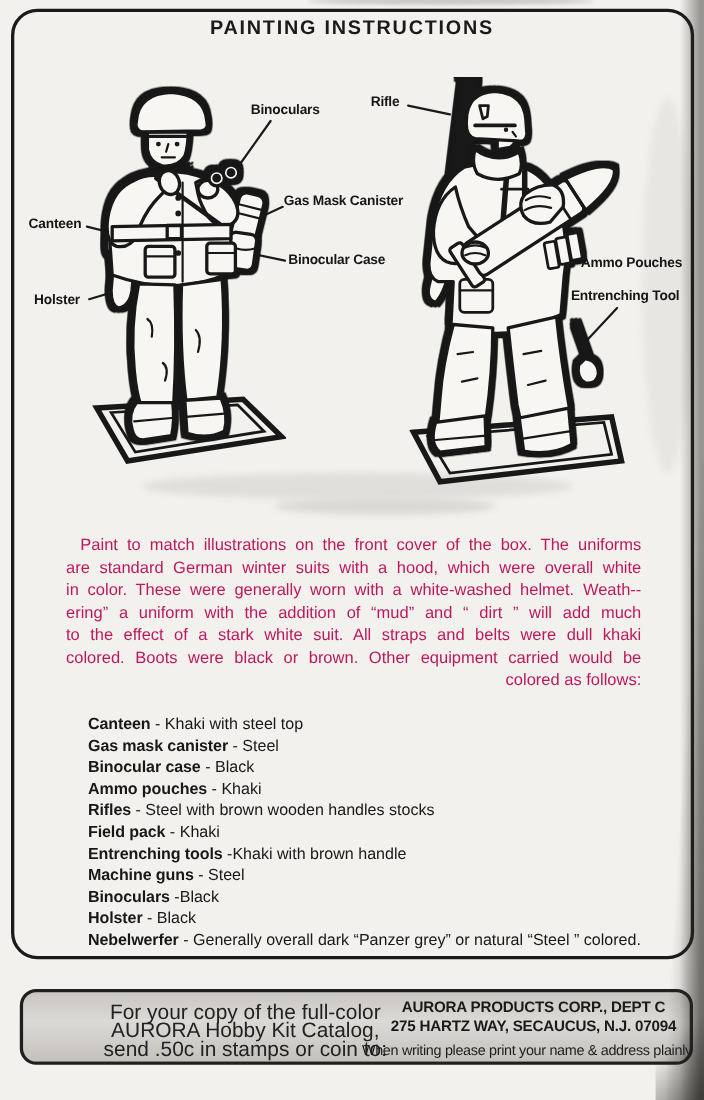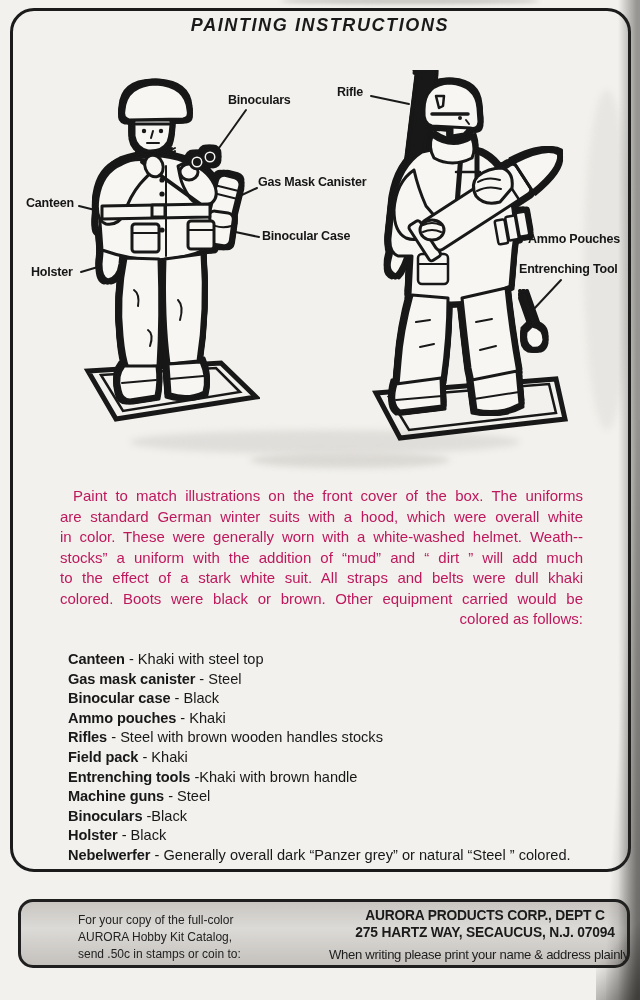--- a/index.html
+++ b/index.html
@@ -14,46 +14,46 @@
   .smudge.s3{left:584px;top:90px;width:46px;height:340px;background:#e8e6e2;}
   .smudge.s4{left:280px;top:-2px;width:260px;height:6px;background:#a9a7a3;filter:blur(2px);opacity:.6;}
   .edge-right{position:absolute;left:618px;top:0;width:22px;height:1000px;background:linear-gradient(to right,rgba(40,38,35,0) 0%,rgba(40,38,35,.45) 85%);pointer-events:none;}
   .edge-right-low{position:absolute;left:606px;top:420px;width:34px;height:580px;background:linear-gradient(to bottom right,rgba(40,38,35,0) 45%,rgba(40,38,35,.40) 95%);pointer-events:none;}
   .corner-br{position:absolute;left:596px;top:920px;width:44px;height:80px;background:linear-gradient(135deg,rgba(30,28,26,0) 35%,rgba(30,28,26,.55) 95%);pointer-events:none;}
 
   
   .frame{position:absolute;left:10px;top:8px;width:621px;height:864px;border:3px solid #1b1b1b;border-radius:24px;}
 
   
-  .title{position:absolute;left:0;top:15px;width:640px;text-align:center;font-size:18px;font-weight:700;letter-spacing:1.6px;color:#1a1a1a;font-style:italic;}
+  .title{position:absolute;left:0;top:15px;width:640px;text-align:center;font-size:18px;font-weight:700;letter-spacing:1.6px;color:#1a1a1a;}
 
   
   .callout{position:absolute;font-size:12.5px;font-weight:700;letter-spacing:-.2px;white-space:nowrap;color:#161616;}
   .leaders{position:absolute;left:0;top:0;width:640px;height:1000px;pointer-events:none;}
 
   
   .fig{position:absolute;}
   .fig-left{left:60px;top:78px;}
   .fig-right{left:360px;top:70px;}
   .body-grp{filter:drop-shadow(3.5px 0 0 #171717) drop-shadow(-3.5px 0 0 #171717) drop-shadow(0 3.5px 0 #171717) drop-shadow(0 -3.5px 0 #171717);}
   .fig path,.fig rect,.fig circle,.fig ellipse,.fig line{vector-effect:none;}
 
   
   .para{position:absolute;left:60px;top:486px;width:523px;font-size:15px;line-height:20.5px;color:#be185d;}
   .para .pl{text-align:justify;text-align-last:justify;}
   .para .pl.first{text-indent:13px;}
   .para .pl.last{text-align:right;text-align-last:auto;}
 
   
-  .eqlist{position:absolute;left:68px;top:650px;width:560px;font-size:14.6px;line-height:19.6px;color:#181818;}
+  .eqlist{position:absolute;left:80px;top:650px;width:560px;font-size:14.6px;line-height:19.6px;color:#181818;}
   .eqlist b{font-weight:700;letter-spacing:-.1px;}
 
   
   .footerbox{position:absolute;left:18px;top:899px;width:612px;height:69px;border:3px solid #1f1f1f;border-radius:15px;background:linear-gradient(180deg,#c9c6c2 0%,#dcdad6 42%,#c4c1bd 100%);}
-  .catalog{position:absolute;left:57px;top:10px;width:290px;text-align:left;font-size:12px;line-height:17.2px;color:#222;}
+  .catalog{position:absolute;left:57px;top:10px;width:290px;text-align:center;font-size:19px;line-height:17.2px;color:#222;}
   .address{position:absolute;left:318px;top:6px;width:292px;text-align:center;font-size:13.8px;font-weight:700;line-height:16.5px;color:#1a1a1a;letter-spacing:-.2px;}
   .note{position:absolute;left:308px;top:45px;width:300px;text-align:center;font-size:13.1px;color:#1d1d1d;letter-spacing:-.3px;}
 </style>
 </head>
 <body>
 
 <div class="page">
 
   <div class="smudge s1"></div>
   <div class="smudge s2"></div>
@@ -232,21 +232,21 @@
   <div class="callout" style="left:258px;top:175px">Gas Mask Canister</div>
   <div class="callout" style="left:262px;top:229px">Binocular Case</div>
   <div class="callout" style="left:31px;top:265px">Holster</div>
   <div class="callout" style="left:528px;top:232px">Ammo Pouches</div>
   <div class="callout" style="left:519px;top:262px">Entrenching Tool</div>
 
   <div class="para">
     <div class="pl first">Paint to match illustrations on the front cover of the box. The uniforms</div>
     <div class="pl">are standard German winter suits with a hood, which were overall white</div>
     <div class="pl">in color. These were generally worn with a white-washed helmet. Weath--</div>
-    <div class="pl">stocks” a uniform with the addition of “mud” and “ dirt ” will add much</div>
+    <div class="pl">ering” a uniform with the addition of “mud” and “ dirt ” will add much</div>
     <div class="pl">to the effect of a stark white suit. All straps and belts were dull khaki</div>
     <div class="pl">colored. Boots were black or brown. Other equipment carried would be</div>
     <div class="pl last">colored as follows:</div>
   </div>
 
   <div class="eqlist">
     <div><b>Canteen</b><span> - Khaki with steel top</span></div>
     <div><b>Gas mask canister</b><span> - Steel</span></div>
     <div><b>Binocular case</b><span> - Black</span></div>
     <div><b>Ammo pouches</b><span> - Khaki</span></div>

